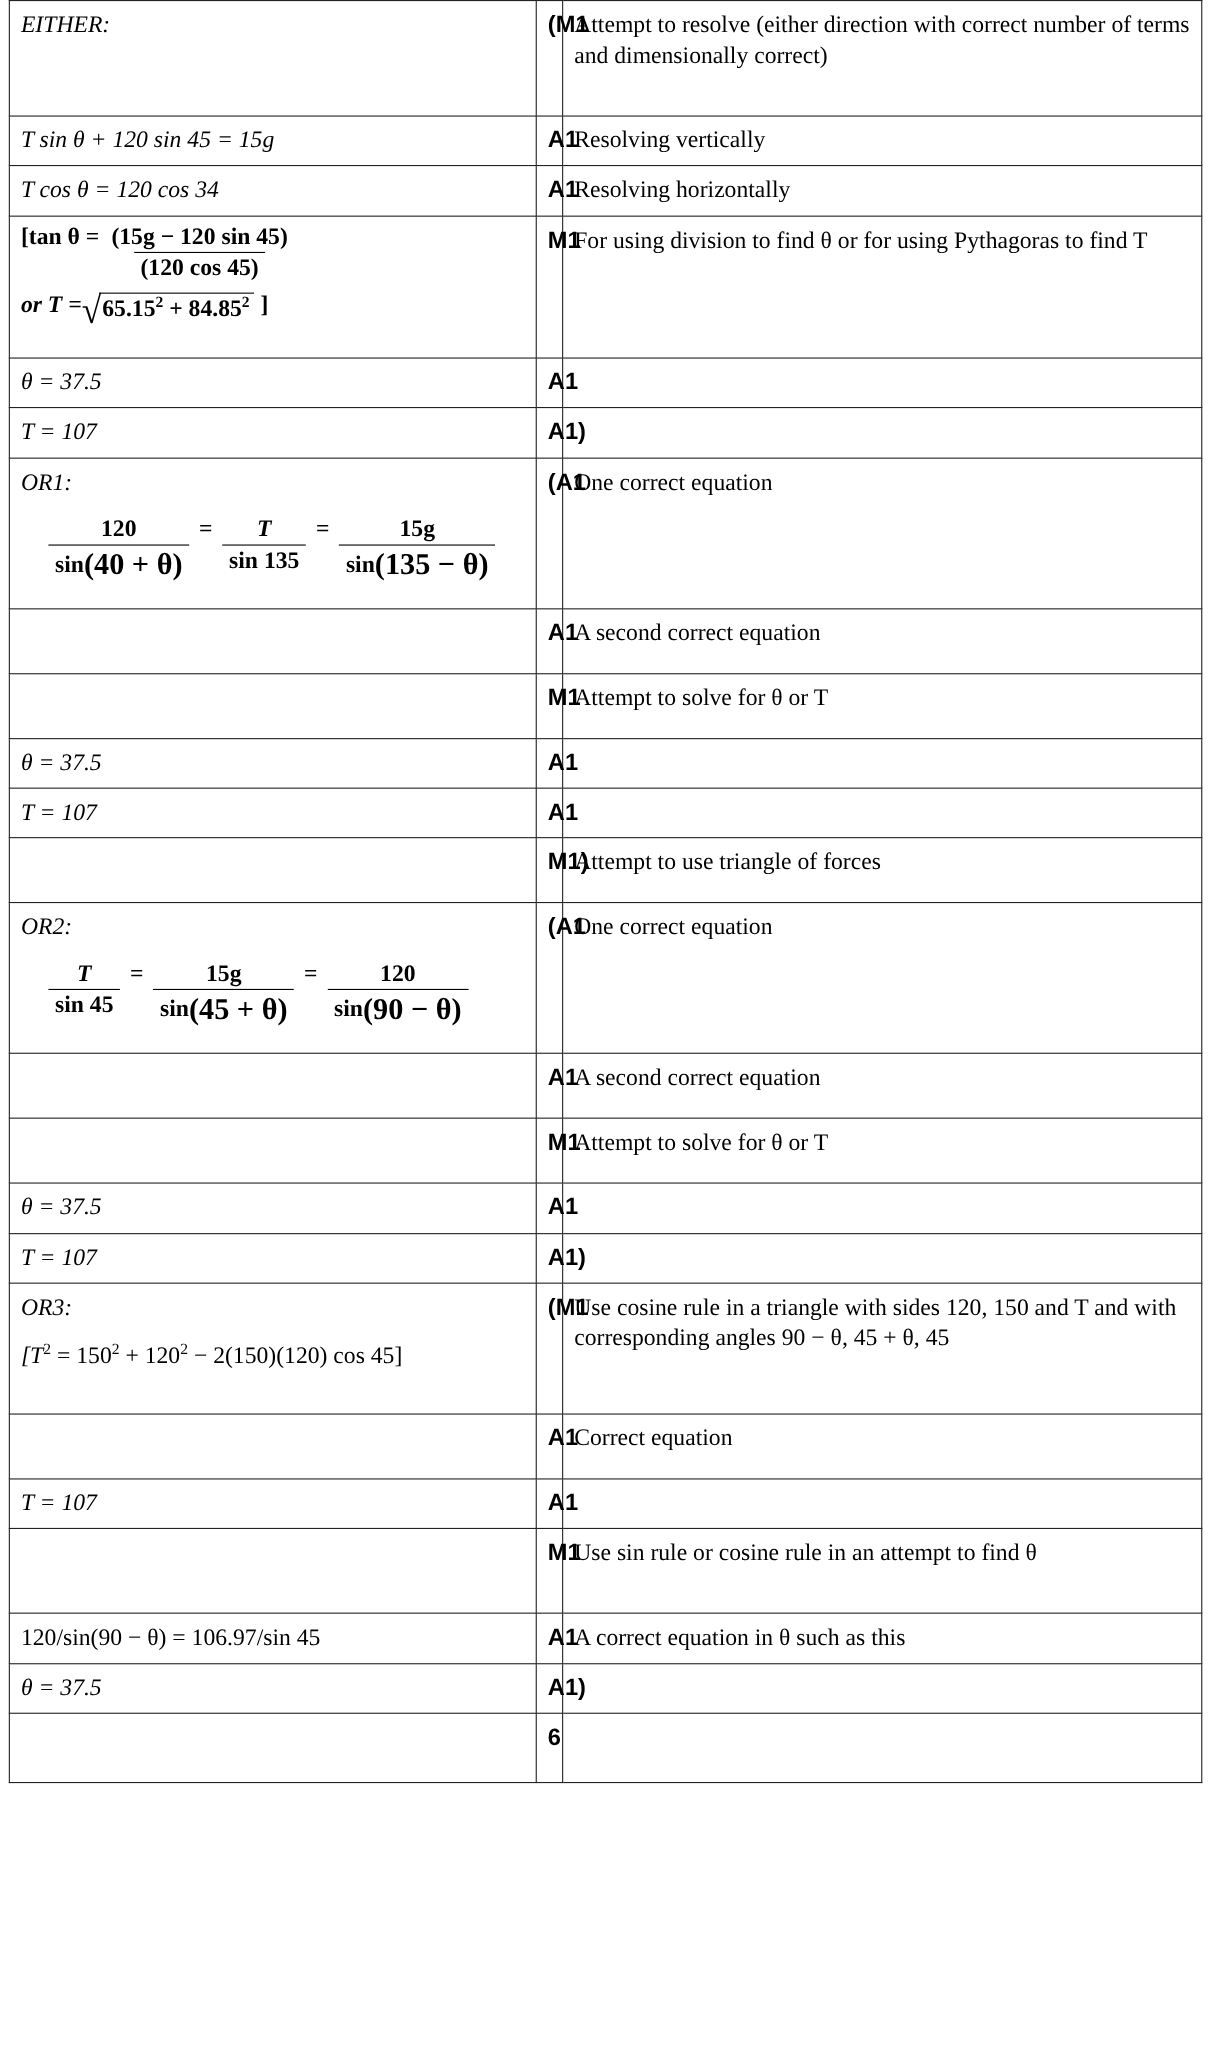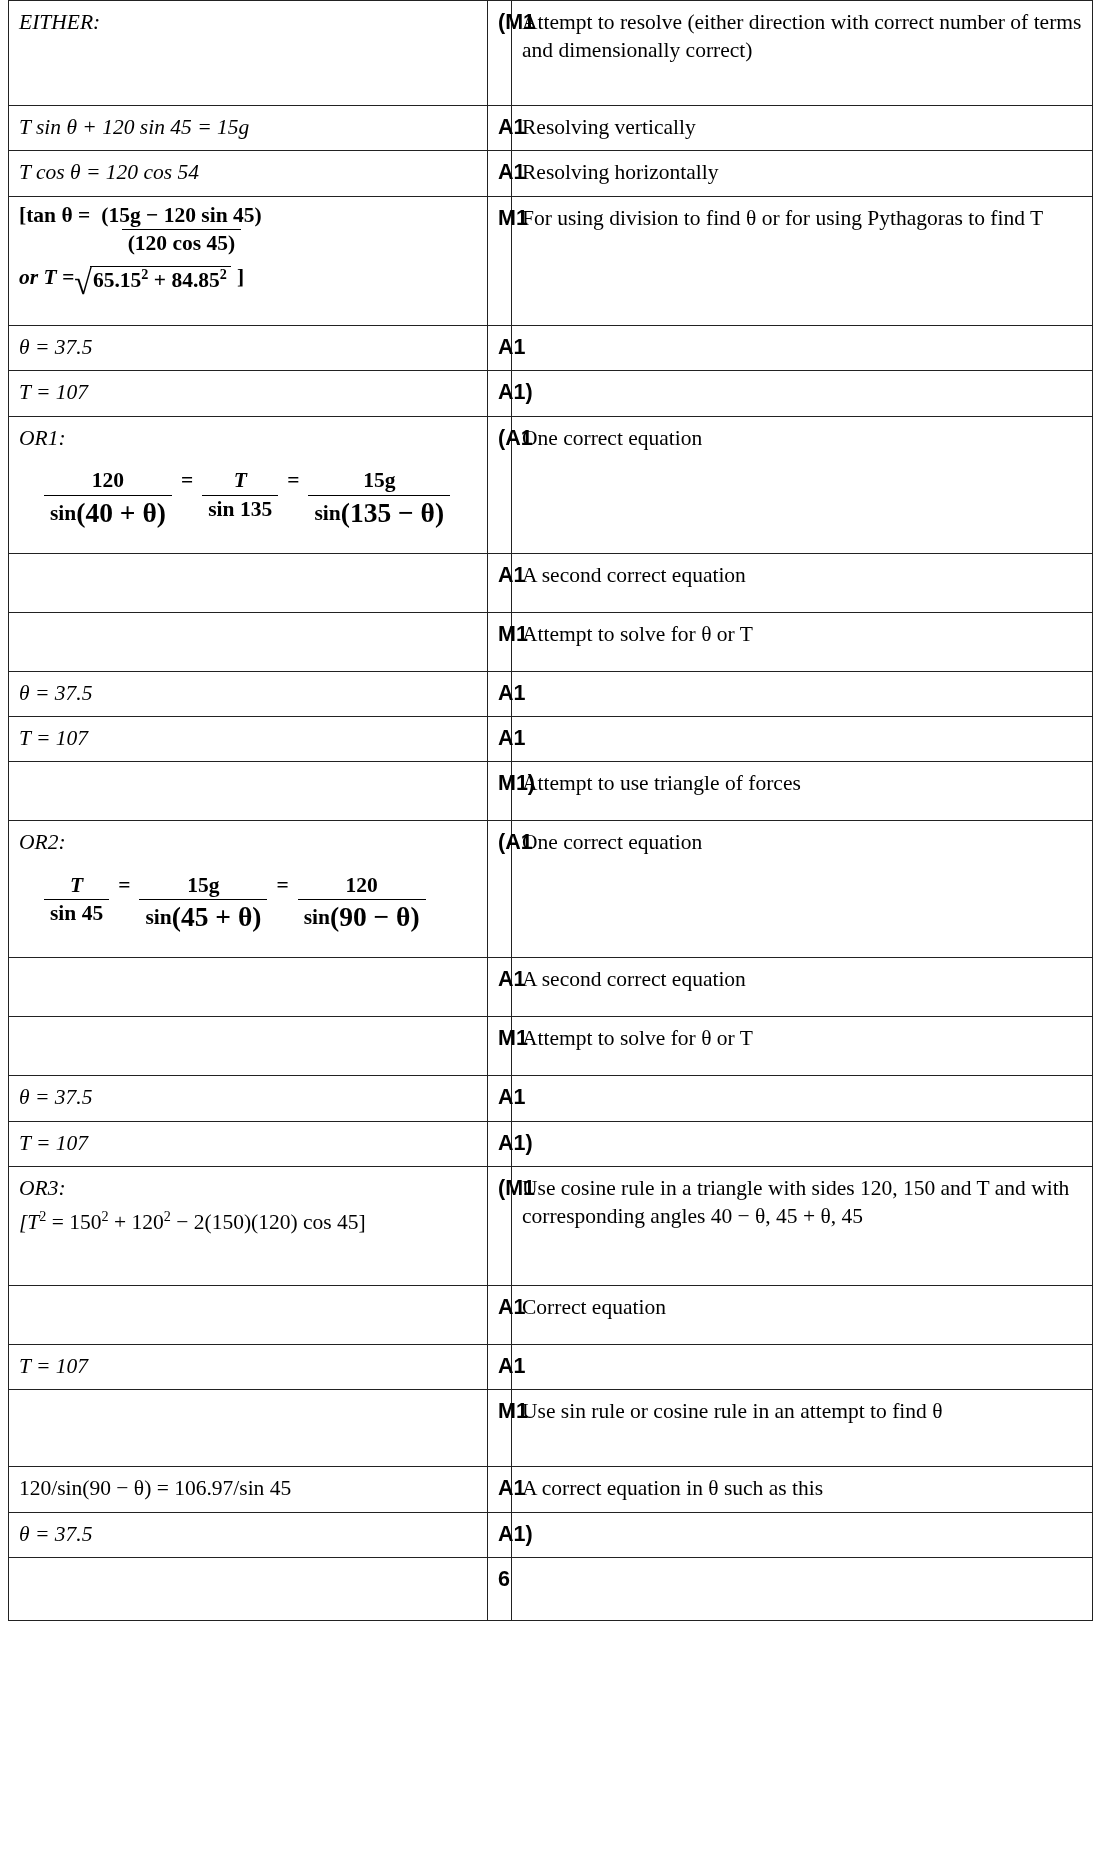--- a/index.html
+++ b/index.html
@@ -141,21 +141,21 @@
   <tr>
     <td class="work">
       <span class="it">T sin θ + 120 sin 45 = 15g</span>
     </td>
     <td class="mark">A1</td>
     <td class="notes">Resolving vertically</td>
   </tr>
 
   <tr>
     <td class="work">
-      <span class="it">T cos θ = 120 cos 54</span>
+      <span class="it">T cos θ = 120 cos 34</span>
     </td>
     <td class="mark">A1</td>
     <td class="notes">Resolving horizontally</td>
   </tr>
 
   <tr>
     <td class="work" style="height:112px">
       <span class="mrow">
         <span>[tan θ =</span>
         <span class="frac">
@@ -304,24 +304,24 @@
     <td class="work">
       <span class="it">T = 107</span>
     </td>
     <td class="mark">A1)</td>
     <td class="notes"></td>
   </tr>
 
   <tr>
     <td class="work" style="height:102px">
       <span class="heading">OR3:</span>
-      <span class="line2" style="margin-top:6px"><span class="it">[T</span><sup class="sq">2</sup><span> = 150</span><sup class="sq">2</sup><span> + 120</span><sup class="sq">2</sup><span> − 2(150)(120) cos 45]</span></span>
+      <span class="line2" style="margin-top:16px"><span class="it">[T</span><sup class="sq">2</sup><span> = 150</span><sup class="sq">2</sup><span> + 120</span><sup class="sq">2</sup><span> − 2(150)(120) cos 45]</span></span>
     </td>
     <td class="mark">(M1</td>
-    <td class="notes">Use cosine rule in a triangle with sides 120, 150 and T and with corresponding angles 40 − θ, 45 + θ, 45</td>
+    <td class="notes">Use cosine rule in a triangle with sides 120, 150 and T and with corresponding angles 90 − θ, 45 + θ, 45</td>
   </tr>
 
   <tr>
     <td class="work" style="height:42px"></td>
     <td class="mark">A1</td>
     <td class="notes">Correct equation</td>
   </tr>
 
   <tr>
     <td class="work">

